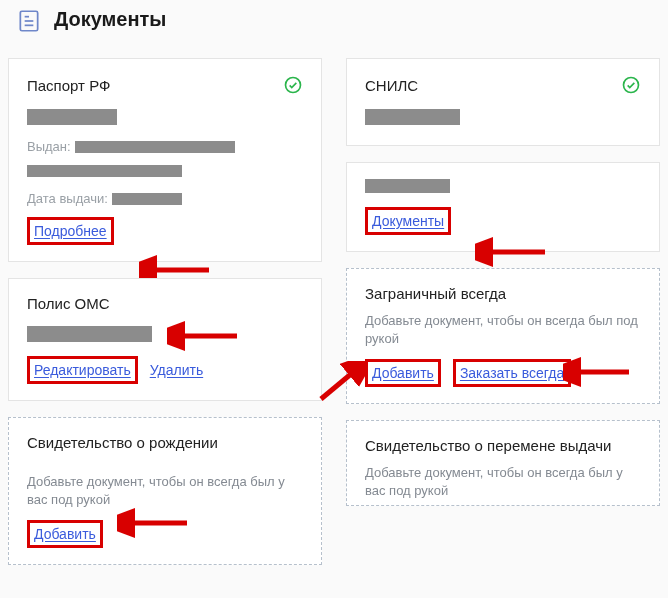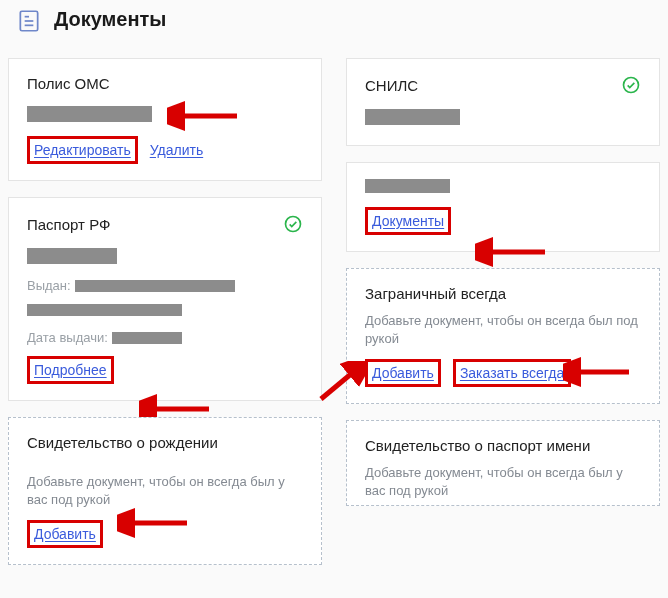--- a/index.html
+++ b/index.html
@@ -107,38 +107,20 @@
   </span>
   <h1>Документы</h1>
 </div>
 
 <div class="columns">
 
   <div class="col">
 
     <div class="card">
       <div class="card-head">
-        <span class="card-title">Полис ОМС</span>
-      </div>
-      <div class="body-block">
-        <span class="redacted" style="width:125px;height:16px;"></span>
-      </div>
-      <div class="actions">
-        <span class="highlight-box">
-          <a class="link">Редактировать</a>
-        </span>
-        <a class="link">Удалить</a>
-      </div>
-      <svg class="arrow" style="left:158px;top:42px;" width="78" height="30">
-        <line x1="70" y1="15" x2="8" y2="15" stroke="#d80000" stroke-width="5" marker-end="url(#ah1)"></line>
-      </svg>
-    </div>
-
-    <div class="card">
-      <div class="card-head">
         <span class="card-title">Паспорт РФ</span>
         <span class="status-ok">
           <svg viewBox="0 0 24 24" width="20" height="20" fill="none" stroke="#2bb54c" stroke-width="2">
             <circle cx="12" cy="12" r="9"></circle>
               <path d="M8 12.5l2.5 2.5L16 9.5"></path>
           </svg>
         </span>
       </div>
       <div class="body-block">
         <div class="row-line"><span class="redacted" style="width:90px;height:16px;"></span></div>
@@ -160,20 +142,38 @@
       <svg class="arrow" style="left:130px;top:196px;" width="78" height="30">
         <defs>
             <marker id="ah1" markerWidth="10" markerHeight="10" refX="2" refY="3" orient="auto">
               <path d="M0,0 L0,6 L8,3 z" fill="#d80000"></path>
             </marker>
           </defs>
         <line x1="70" y1="15" x2="8" y2="15" stroke="#d80000" stroke-width="5" marker-end="url(#ah1)"></line>
       </svg>
     </div>
 
+    <div class="card">
+      <div class="card-head">
+        <span class="card-title">Полис ОМС</span>
+      </div>
+      <div class="body-block">
+        <span class="redacted" style="width:125px;height:16px;"></span>
+      </div>
+      <div class="actions">
+        <span class="highlight-box">
+          <a class="link">Редактировать</a>
+        </span>
+        <a class="link">Удалить</a>
+      </div>
+      <svg class="arrow" style="left:158px;top:42px;" width="78" height="30">
+        <line x1="70" y1="15" x2="8" y2="15" stroke="#d80000" stroke-width="5" marker-end="url(#ah1)"></line>
+      </svg>
+    </div>
+
     <div class="card dashed">
       <div class="card-head" style="margin-bottom:22px;">
         <span class="card-title">Свидетельство о рождении</span>
       </div>
       <div class="hint">Добавьте документ, чтобы он всегда был у вас под рукой</div>
       <div class="actions">
         <span class="highlight-box">
           <a class="link">Добавить</a>
         </span>
       </div>
@@ -231,19 +231,19 @@
       <svg class="arrow" style="left:216px;top:88px;" width="74" height="30">
         <line x1="66" y1="15" x2="8" y2="15" stroke="#d80000" stroke-width="5" marker-end="url(#ah1)"></line>
       </svg>
       <svg class="arrow" style="left:-30px;top:92px;" width="50" height="44">
         <line x1="4" y1="38" x2="40" y2="8" stroke="#d80000" stroke-width="5" marker-end="url(#ah1)"></line>
       </svg>
     </div>
 
     <div class="card dashed" style="padding-bottom:6px;">
       <div class="card-head" style="margin-bottom:10px;">
-        <span class="card-title">Свидетельство о паспорт имени</span>
+        <span class="card-title">Свидетельство о перемене выдачи</span>
       </div>
       <div class="hint" style="margin-bottom:0;">Добавьте документ, чтобы он всегда был у вас под рукой</div>
     </div>
 
   </div>
 </div>
 
 </body></html>

